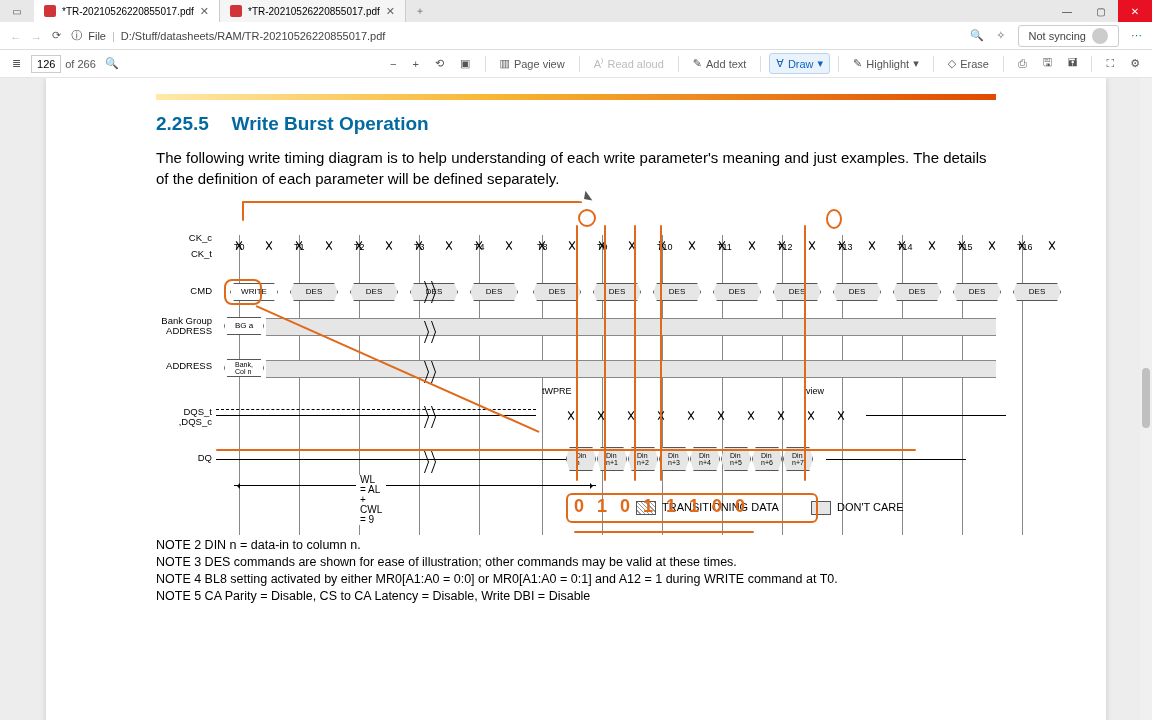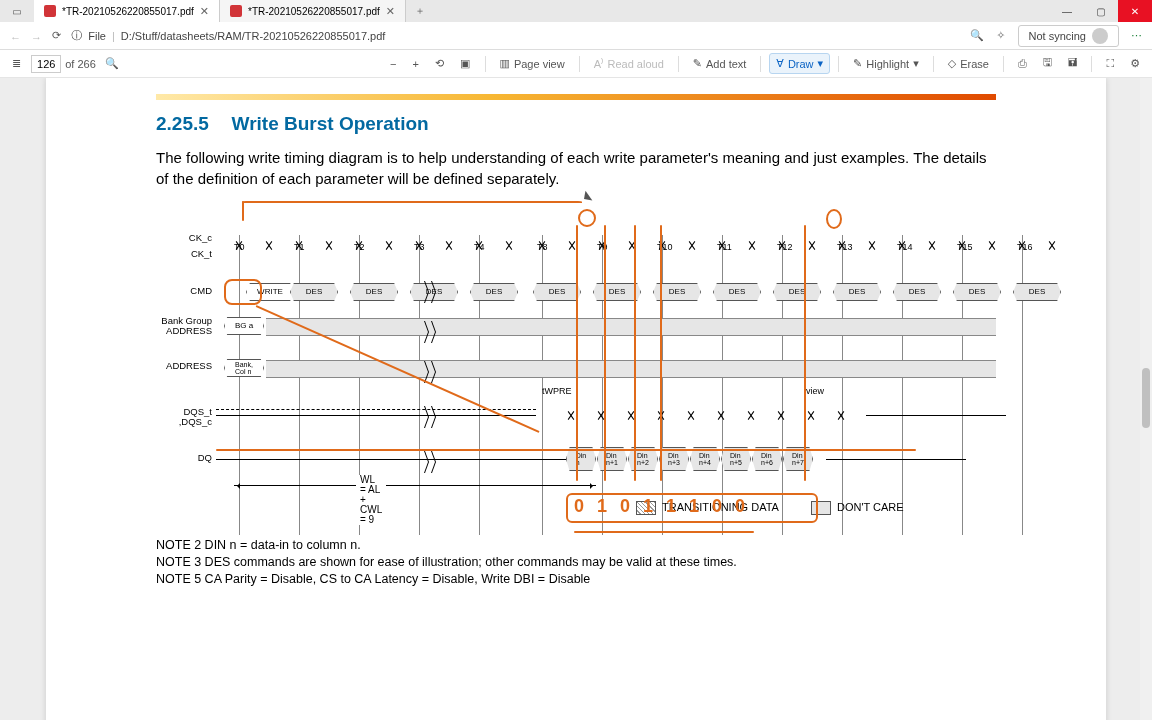--- a/index.html
+++ b/index.html
@@ -276,21 +276,21 @@
             <div class="xcross" style="left: 651px;"></div>
             <div class="xcross" style="left: 681px;"></div>
             <div class="xcross" style="left: 711px;"></div>
             <div class="xcross" style="left: 741px;"></div>
             <div class="xcross" style="left: 771px;"></div>
             <div class="xcross" style="left: 801px;"></div>
             <div class="xcross" style="left: 831px;"></div>
           </div>
 
         <div class="area cmd" id="cmdrow">
-            <div class="hex white" style="left: 30px; width: 48px;">WRITE</div>
+            <div class="hex white" style="left: 14px; width: 48px;">WRITE</div>
             <div class="hex" style="left: 74px; width: 48px;">DES</div>
             <div class="hex" style="left: 134px; width: 48px;">DES</div>
             <div class="hex" style="left: 194px; width: 48px;">DES</div>
             <div class="hex" style="left: 254px; width: 48px;">DES</div>
             <div class="hex" style="left: 317px; width: 48px;">DES</div>
             <div class="hex" style="left: 377px; width: 48px;">DES</div>
             <div class="hex" style="left: 437px; width: 48px;">DES</div>
             <div class="hex" style="left: 497px; width: 48px;">DES</div>
             <div class="hex" style="left: 557px; width: 48px;">DES</div>
             <div class="hex" style="left: 617px; width: 48px;">DES</div>
@@ -388,20 +388,21 @@
             <span>0</span>
             <span>0</span>
           </div>
         <div class="orange-line" style="left:418px;top:330px;width:180px"></div>
 
       </div>
 
       <div class="notes" id="notesblock">
           <div>NOTE 2 DIN n = data-in to column n.</div>
           <div>NOTE 3 DES commands are shown for ease of illustration; other commands may be valid at these times.</div>
+          <div>NOTE 4 BL8 setting activated by either MR0[A1:A0 = 0:0] or MR0[A1:A0 = 0:1] and A12 = 1 during WRITE command at T0.</div>
           <div>NOTE 5 CA Parity = Disable, CS to CA Latency = Disable, Write DBI = Disable</div>
         </div>
 
     </div>
   </div>
 
   <div class="scrollbar">
     <div class="thumb"></div>
   </div>
 </div>

